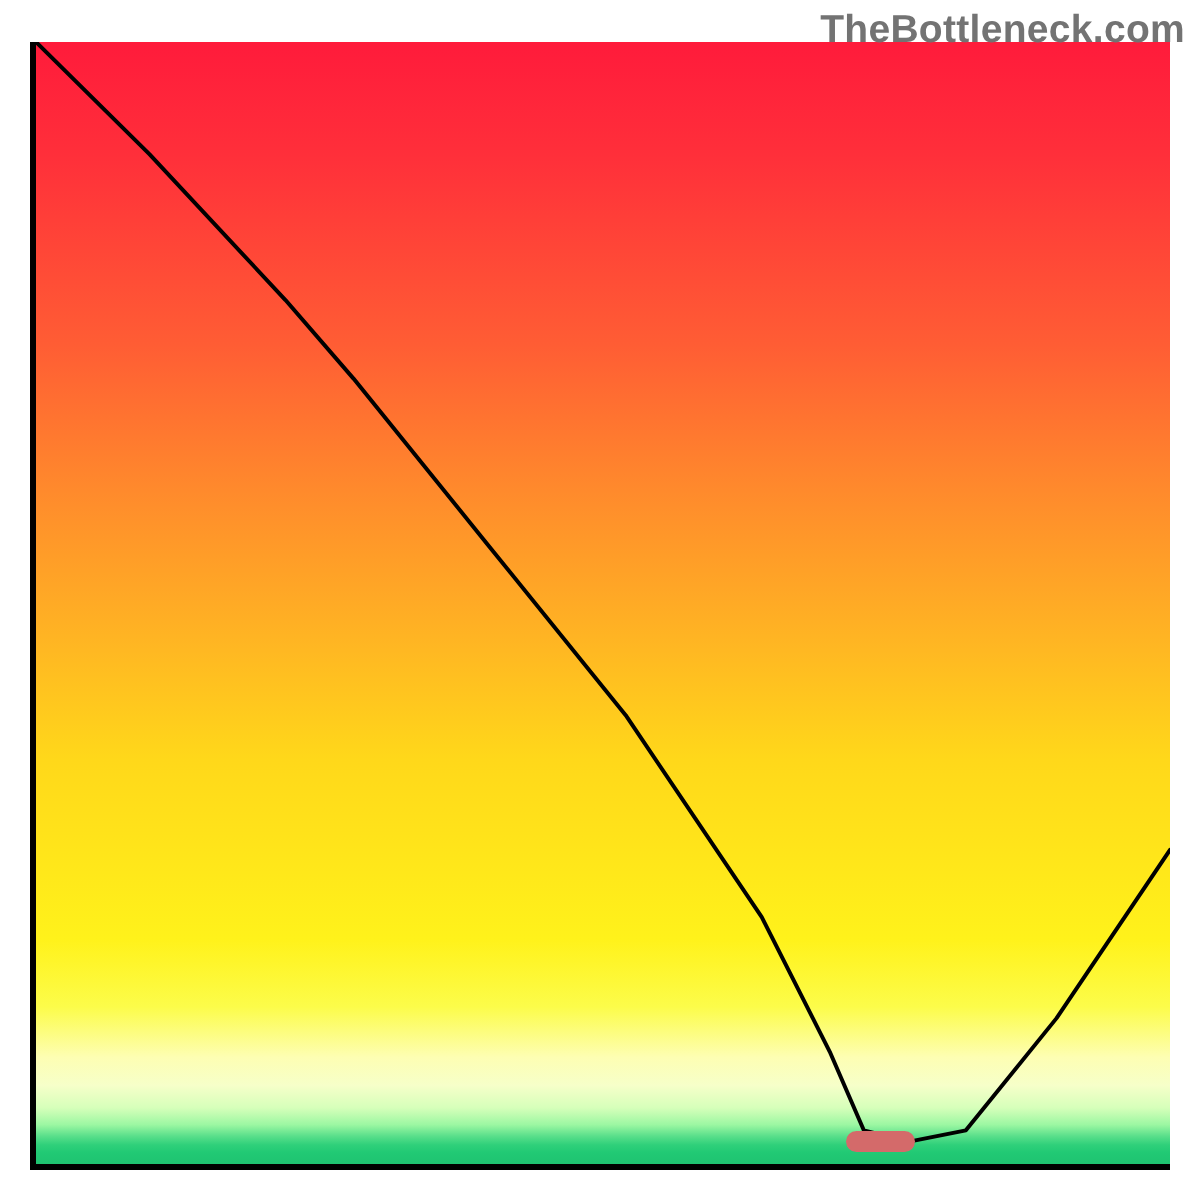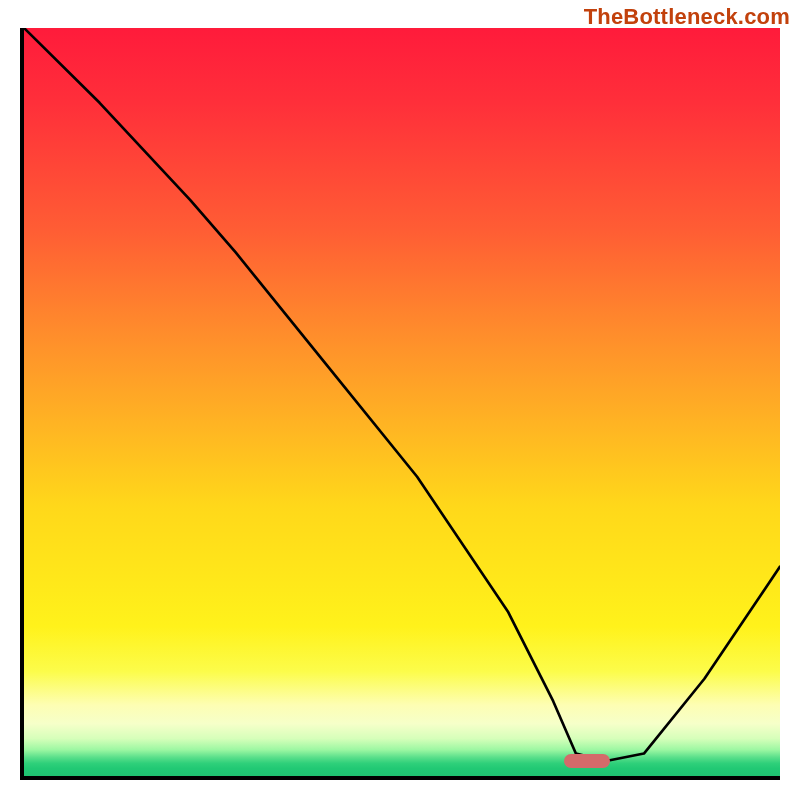--- a/index.html
+++ b/index.html
@@ -13,23 +13,23 @@
   }
   .wrap {
     position: relative;
     width: 800px;
     height: 800px;
   }
   .watermark {
     position: absolute;
     top: 4px;
     right: 10px;
-    font-size: 22px;
+    font-size: 26px;
     font-weight: 600;
-    color: #c2410c;
+    color: #737373;
     letter-spacing: 0.2px;
     z-index: 5;
     margin-left: 40px;
   }
   .plot {
     position: absolute;
     left: 20px;
     top: 28px;
     width: 760px;
     height: 752px;

